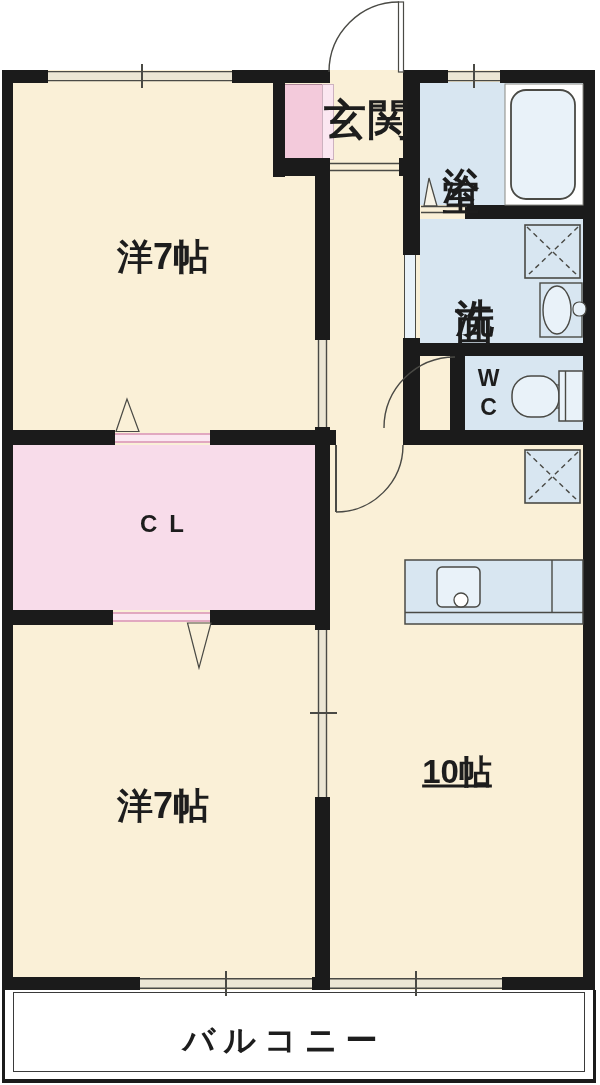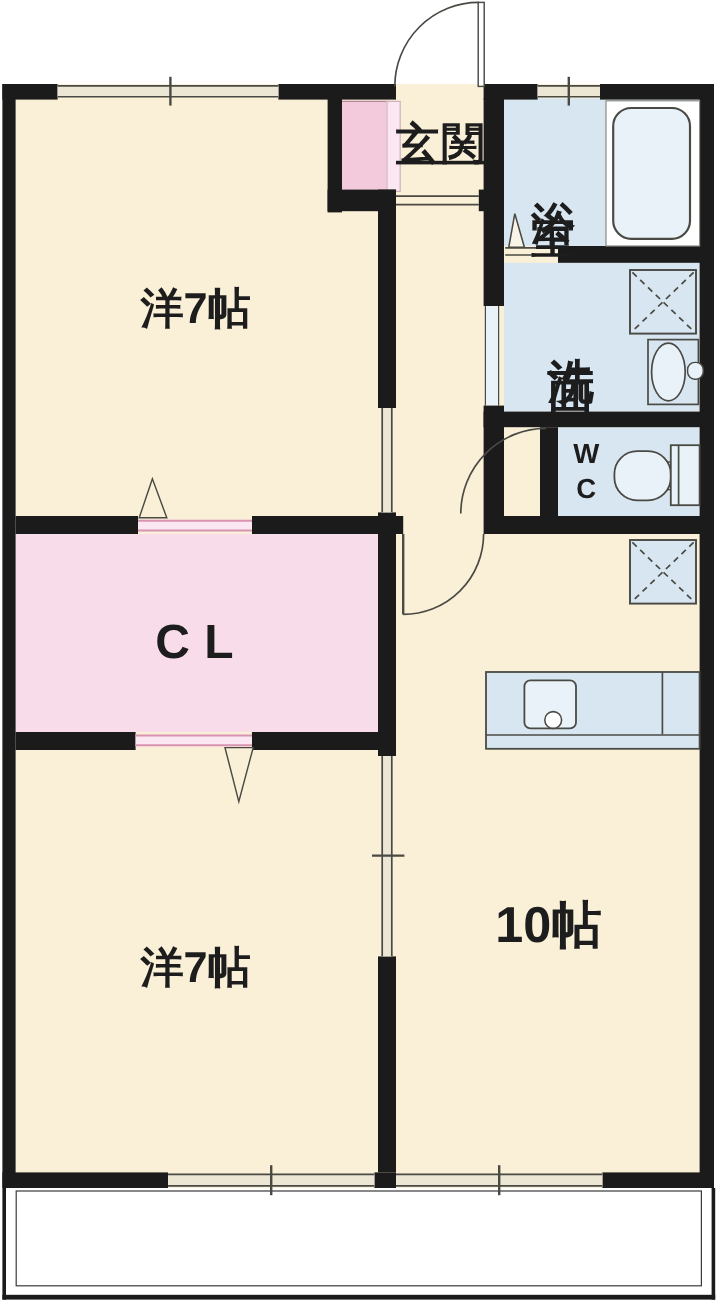--- a/index.html
+++ b/index.html
@@ -180,21 +180,22 @@
     <g>
       <rect x="405" y="560" width="178" height="64" fill="var(--blue)" stroke="var(--line)" stroke-width="1.5"></rect>
       <line class="ln" x1="405" y1="612.5" x2="583" y2="612.5"></line>
       <line class="ln" x1="552" y1="560" x2="552" y2="612"></line>
       <rect x="437" y="567" width="43" height="40" rx="5" fill="var(--blue-light)" stroke="var(--line)" stroke-width="1.5"></rect>
       <circle cx="461" cy="600" r="7" fill="var(--white)" stroke="var(--line)" stroke-width="1.3"></circle>
     </g>
   </svg>
 
   <div class="lbl" style="left:163px;top:257px;font-size:36px;">洋7帖</div>
-  <div class="lbl" style="left:368px;top:120px;font-size:36px;letter-spacing:2px;text-decoration:underline;">玄関</div>
+  <div class="lbl" style="left:368px;top:120px;font-size:42px;letter-spacing:2px;">玄関</div>
   <div class="lbl v" style="left:461px;top:146px;font-size:37px;letter-spacing:8px;">浴室</div>
   <div class="lbl v" style="left:475px;top:279px;font-size:39px;letter-spacing:12px;">洗面</div>
   <div class="lbl v" style="left:488px;top:394px;font-size:23px;letter-spacing:3px;font-weight:700;">WC</div>
-  <div class="lbl" style="left:168px;top:535px;font-size:40px;letter-spacing:12px;font-weight:700;">CL</div>
-  <div class="lbl" style="left:457px;top:771px;font-size:42px;">10帖</div>
+  <div class="lbl" style="left:168px;top:524px;font-size:24px;letter-spacing:12px;font-weight:700;">CL</div>
+  <div class="lbl" style="left:457px;top:771px;font-size:33px;text-decoration:underline;">10帖</div>
   <div class="lbl" style="left:163px;top:806px;font-size:36px;">洋7帖</div>
+  <div class="lbl" style="left:284px;top:1040px;font-size:32px;letter-spacing:8px;">バルコニー</div>
 
 </div>
 
 </body></html>

